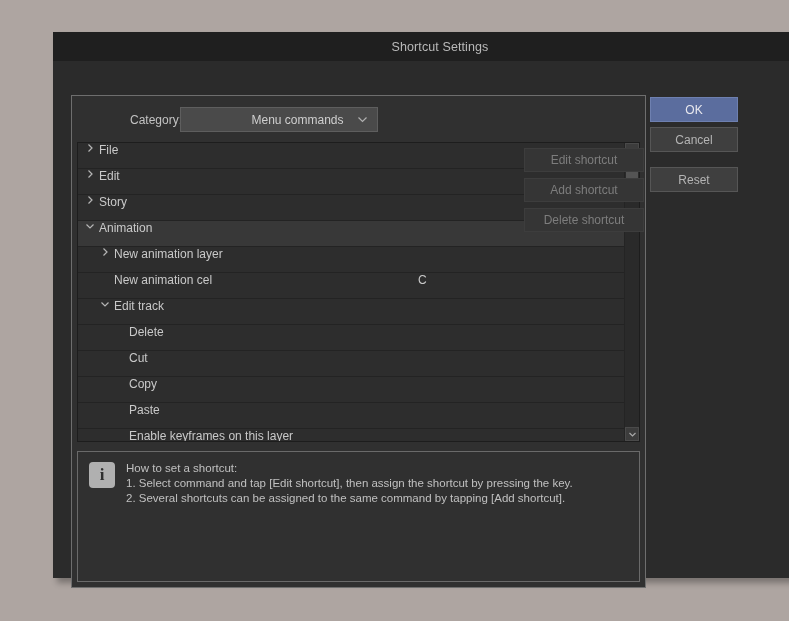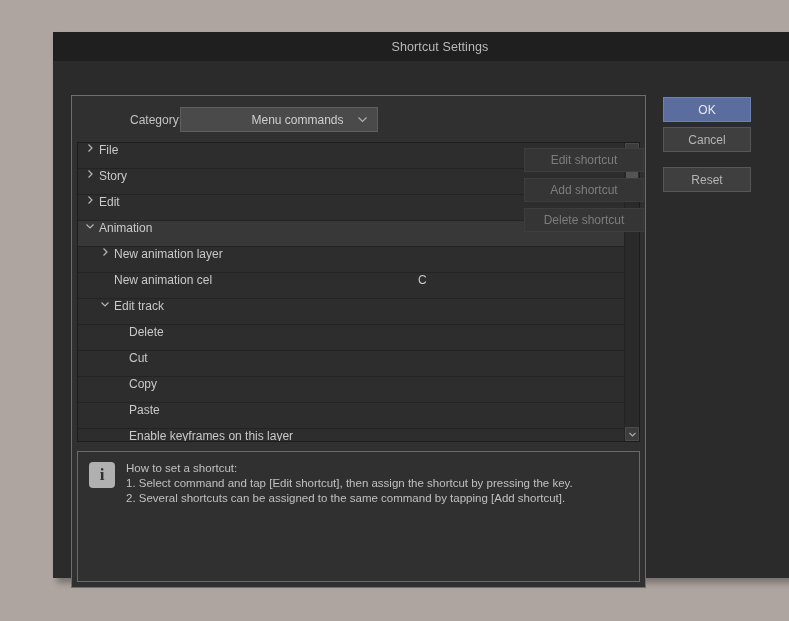--- a/index.html
+++ b/index.html
@@ -265,21 +265,21 @@
   #info-text .line {
     font-size: 11.5px;
     color: #c0c0c0;
     line-height: 15px;
     white-space: nowrap;
   }
 
   
   #side-btns {
     position: absolute;
-    left: 610px;
+    left: 597px;
     top: 36px;
     width: 88px;
     text-align: center;
   }
   .side-btn {
     width: 88px;
     height: 25px;
     box-sizing: border-box;
     display: flex;
     align-items: center;
@@ -340,29 +340,29 @@
                 </svg>
               </span>
               <span class="label">File</span>
             </div>
             <div class="tree-row lvl0">
               <span class="arrow">
                 <svg width="10" height="10" viewBox="0 0 10 10">
                   <path d="M3.5 1.5 L7 5 L3.5 8.5" fill="none" stroke="#b5b5b5" stroke-width="1.2"></path>
                 </svg>
               </span>
+              <span class="label">Edit</span>
+            </div>
+            <div class="tree-row lvl0">
+              <span class="arrow">
+                <svg width="10" height="10" viewBox="0 0 10 10">
+                  <path d="M3.5 1.5 L7 5 L3.5 8.5" fill="none" stroke="#b5b5b5" stroke-width="1.2"></path>
+                </svg>
+              </span>
               <span class="label">Story</span>
-            </div>
-            <div class="tree-row lvl0">
-              <span class="arrow">
-                <svg width="10" height="10" viewBox="0 0 10 10">
-                  <path d="M3.5 1.5 L7 5 L3.5 8.5" fill="none" stroke="#b5b5b5" stroke-width="1.2"></path>
-                </svg>
-              </span>
-              <span class="label">Edit</span>
             </div>
             <div class="tree-row lvl0 sel">
               <span class="arrow">
                 <svg width="10" height="10" viewBox="0 0 10 10">
                   <path d="M1.5 3.5 L5 7 L8.5 3.5" fill="none" stroke="#b5b5b5" stroke-width="1.2"></path>
                 </svg>
               </span>
               <span class="label">Animation</span>
             </div>
             <div class="tree-row lvl1">

